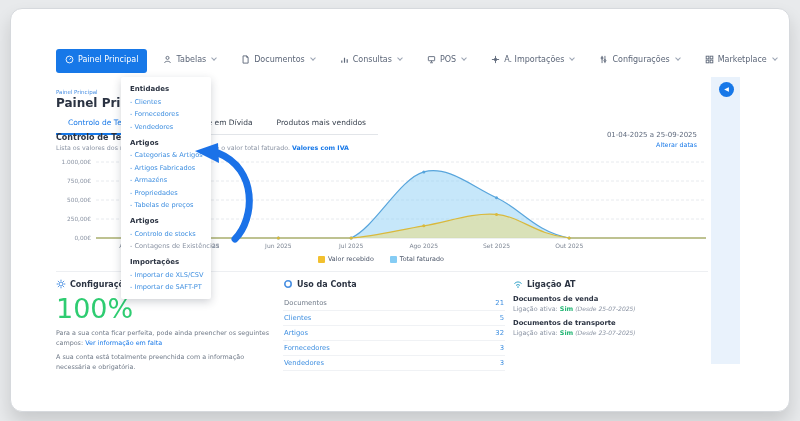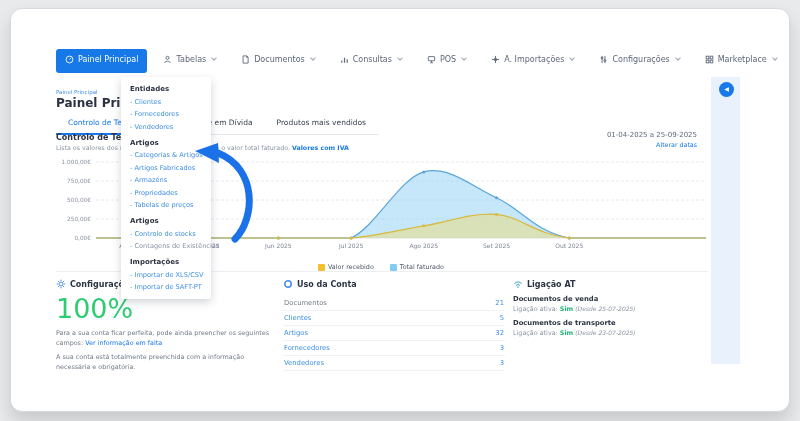--- a/index.html
+++ b/index.html
@@ -29,21 +29,21 @@
   .card-title { position:absolute; left:45px; top:124px; font-size:8px; font-weight:bold; color:#2b3342; z-index:2; }
   .card-sub { position:absolute; left:45px; top:135px; font-size:6.3px; color:#8a93a3; z-index:2; }
   .card-sub a { color:#1778e8; text-decoration:none; font-weight:bold; }
 
   .date-block { position:absolute; right:92px; top:122px; text-align:right; z-index:2; }
   .date-range { font-size:7px; color:#5f6a7d;padding-left:20px; }
   .date-link { font-size:6.3px; color:#1778e8; margin-top:2px; cursor:pointer; }
 
   
   .chart-wrap { position:absolute; left:40px; top:145px; z-index:1; }
-  .legend { position:absolute; left:45px; top:246px; width:650px; display:flex; justify-content:center; gap:16px; z-index:1;margin-top:8px; }
+  .legend { position:absolute; left:45px; top:246px; width:650px; display:flex; justify-content:center; gap:16px; z-index:1; }
   .lg-item { display:flex; align-items:center; gap:3px; font-size:6.4px; color:#4a5568; cursor:pointer; }
   .lg-sq { width:7px; height:7px; display:inline-block; border-radius:1px; }
 
   .divider { position:absolute; left:45px; top:262px; width:652px; height:1px; background:#edeff2; }
 
   
   .bcol { position:absolute; top:270px; z-index:1; }
   .bhead { display:flex; align-items:center; gap:4px; font-size:8px; font-weight:bold; color:#2b3342; }
   .bhead svg { display:block; }
   #col-setup { left:45px; width:222px; }

